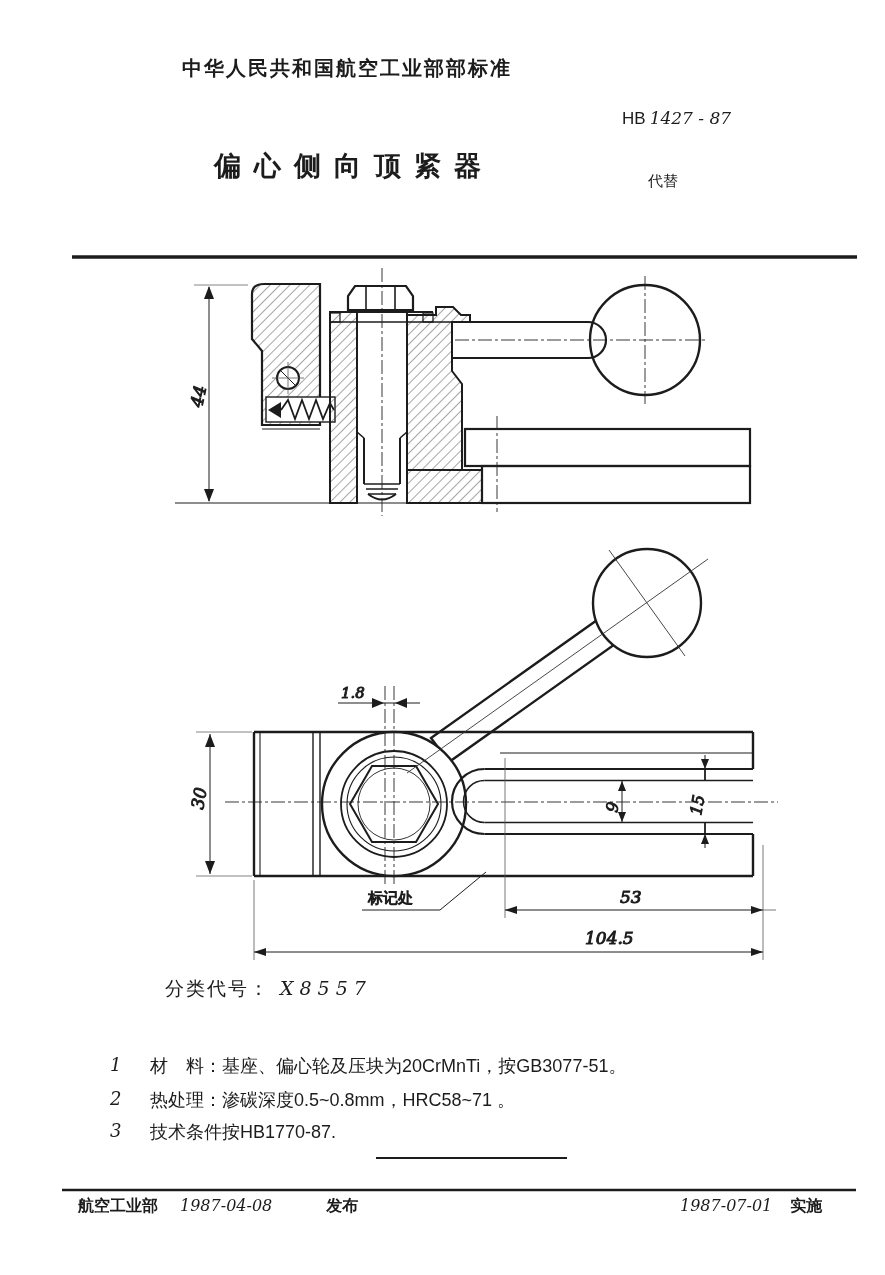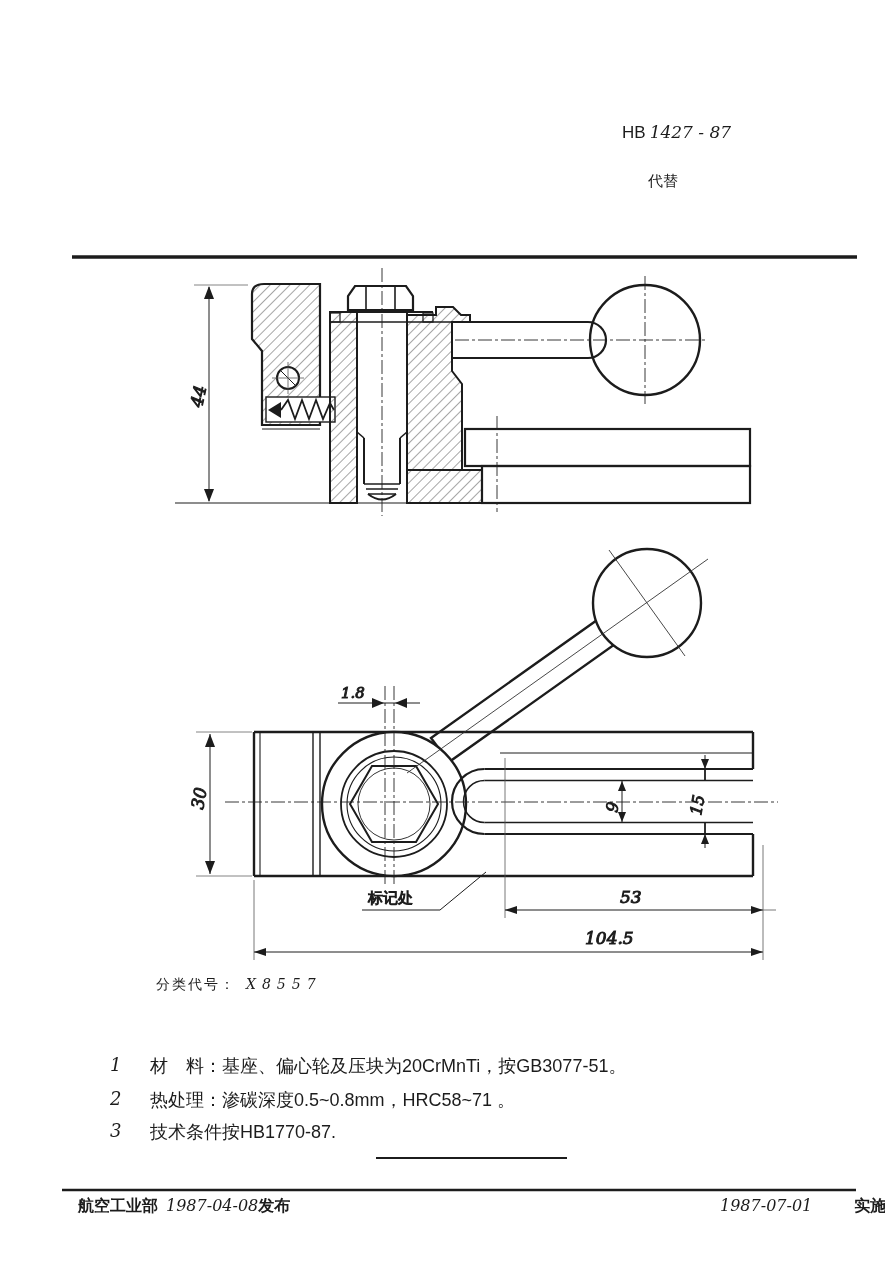--- a/index.html
+++ b/index.html
@@ -1,41 +1,43 @@
 <!DOCTYPE html>
 <html><head>
 <meta charset="utf-8">
 <style>
   html,body{margin:0;padding:0;background:#888;}
   .page{position:relative;width:885px;height:1275px;background:#ffffff;overflow:hidden;
         font-family:"Liberation Sans",sans-serif;color:#1c1c1c;}
   .abs{position:absolute;white-space:nowrap;}
   .org-title{left:182px;top:55px;font-size:20px;font-weight:bold;letter-spacing:2px;}
-  .std-no{left:622px;top:122px;font-size:17px;}
+  .std-no{left:622px;top:108px;font-size:17px;}
   .hw{font-family:"DejaVu Serif",serif;font-style:italic;margin-left:8px;}
   .doc-title{left:214px;top:148px;font-size:27px;font-weight:bold;letter-spacing:13px;}
   .supersede{left:628px;top:172px;font-size:15px;margin-left:20px;}
-  .class-line{left:156px;font-size:14px;letter-spacing:2px;}
+  .class-line{left:165px;font-size:19px;letter-spacing:2px;}
   .class-val{font-family:"DejaVu Serif",serif;font-style:italic;letter-spacing:6px;margin-left:10px;}
   .note-row{left:110px;font-size:18px;display:flex;gap:26px;}
   .note-num{font-family:"DejaVu Serif",serif;font-style:italic;width:14px;}
-  .footer-left{left:78px;top:1196px;font-size:16px;display:flex;align-items:baseline;}
-  .footer-right{left:712px;top:1196px;font-size:16px;display:flex;gap:42px;align-items:baseline;}
+  .footer-left{left:78px;top:1196px;font-size:16px;display:flex;gap:14px;align-items:baseline;}
+  .footer-right{left:672px;top:1196px;font-size:16px;display:flex;gap:18px;align-items:baseline;}
   .bold{font-weight:bold;}
-  .gap-lg{}
+  .gap-lg{margin-left:40px;}
   svg text{fill:#1c1c1c;}
   svg .dim{font-family:"DejaVu Serif",serif;font-style:italic;}
   svg .cn{font-family:"Liberation Sans",sans-serif;}
 </style>
 </head>
 <body>
 
 <div class="page">
 
+  <div class="abs org-title">中华人民共和国航空工业部部标准</div>
   <div class="abs std-no"><span>HB</span><span class="hw" style="margin-left:4px">1427 - 87</span></div>
+  <div class="abs doc-title">偏心侧向顶紧器</div>
   <div class="abs supersede">代替</div>
 
   <svg class="abs" style="left:0;top:0" width="885" height="1275" viewBox="0 0 885 1275">
     <defs>
       <pattern id="hatch" patternUnits="userSpaceOnUse" width="7" height="7" patternTransform="rotate(45)">
         <line x1="0" y1="0" x2="0" y2="7" stroke="#3a3a3a" stroke-width="0.9"></line>
       </pattern>
     </defs>
 
     <line x1="72" y1="257" x2="857" y2="257" stroke="#1c1c1c" stroke-width="3.5"></line>

